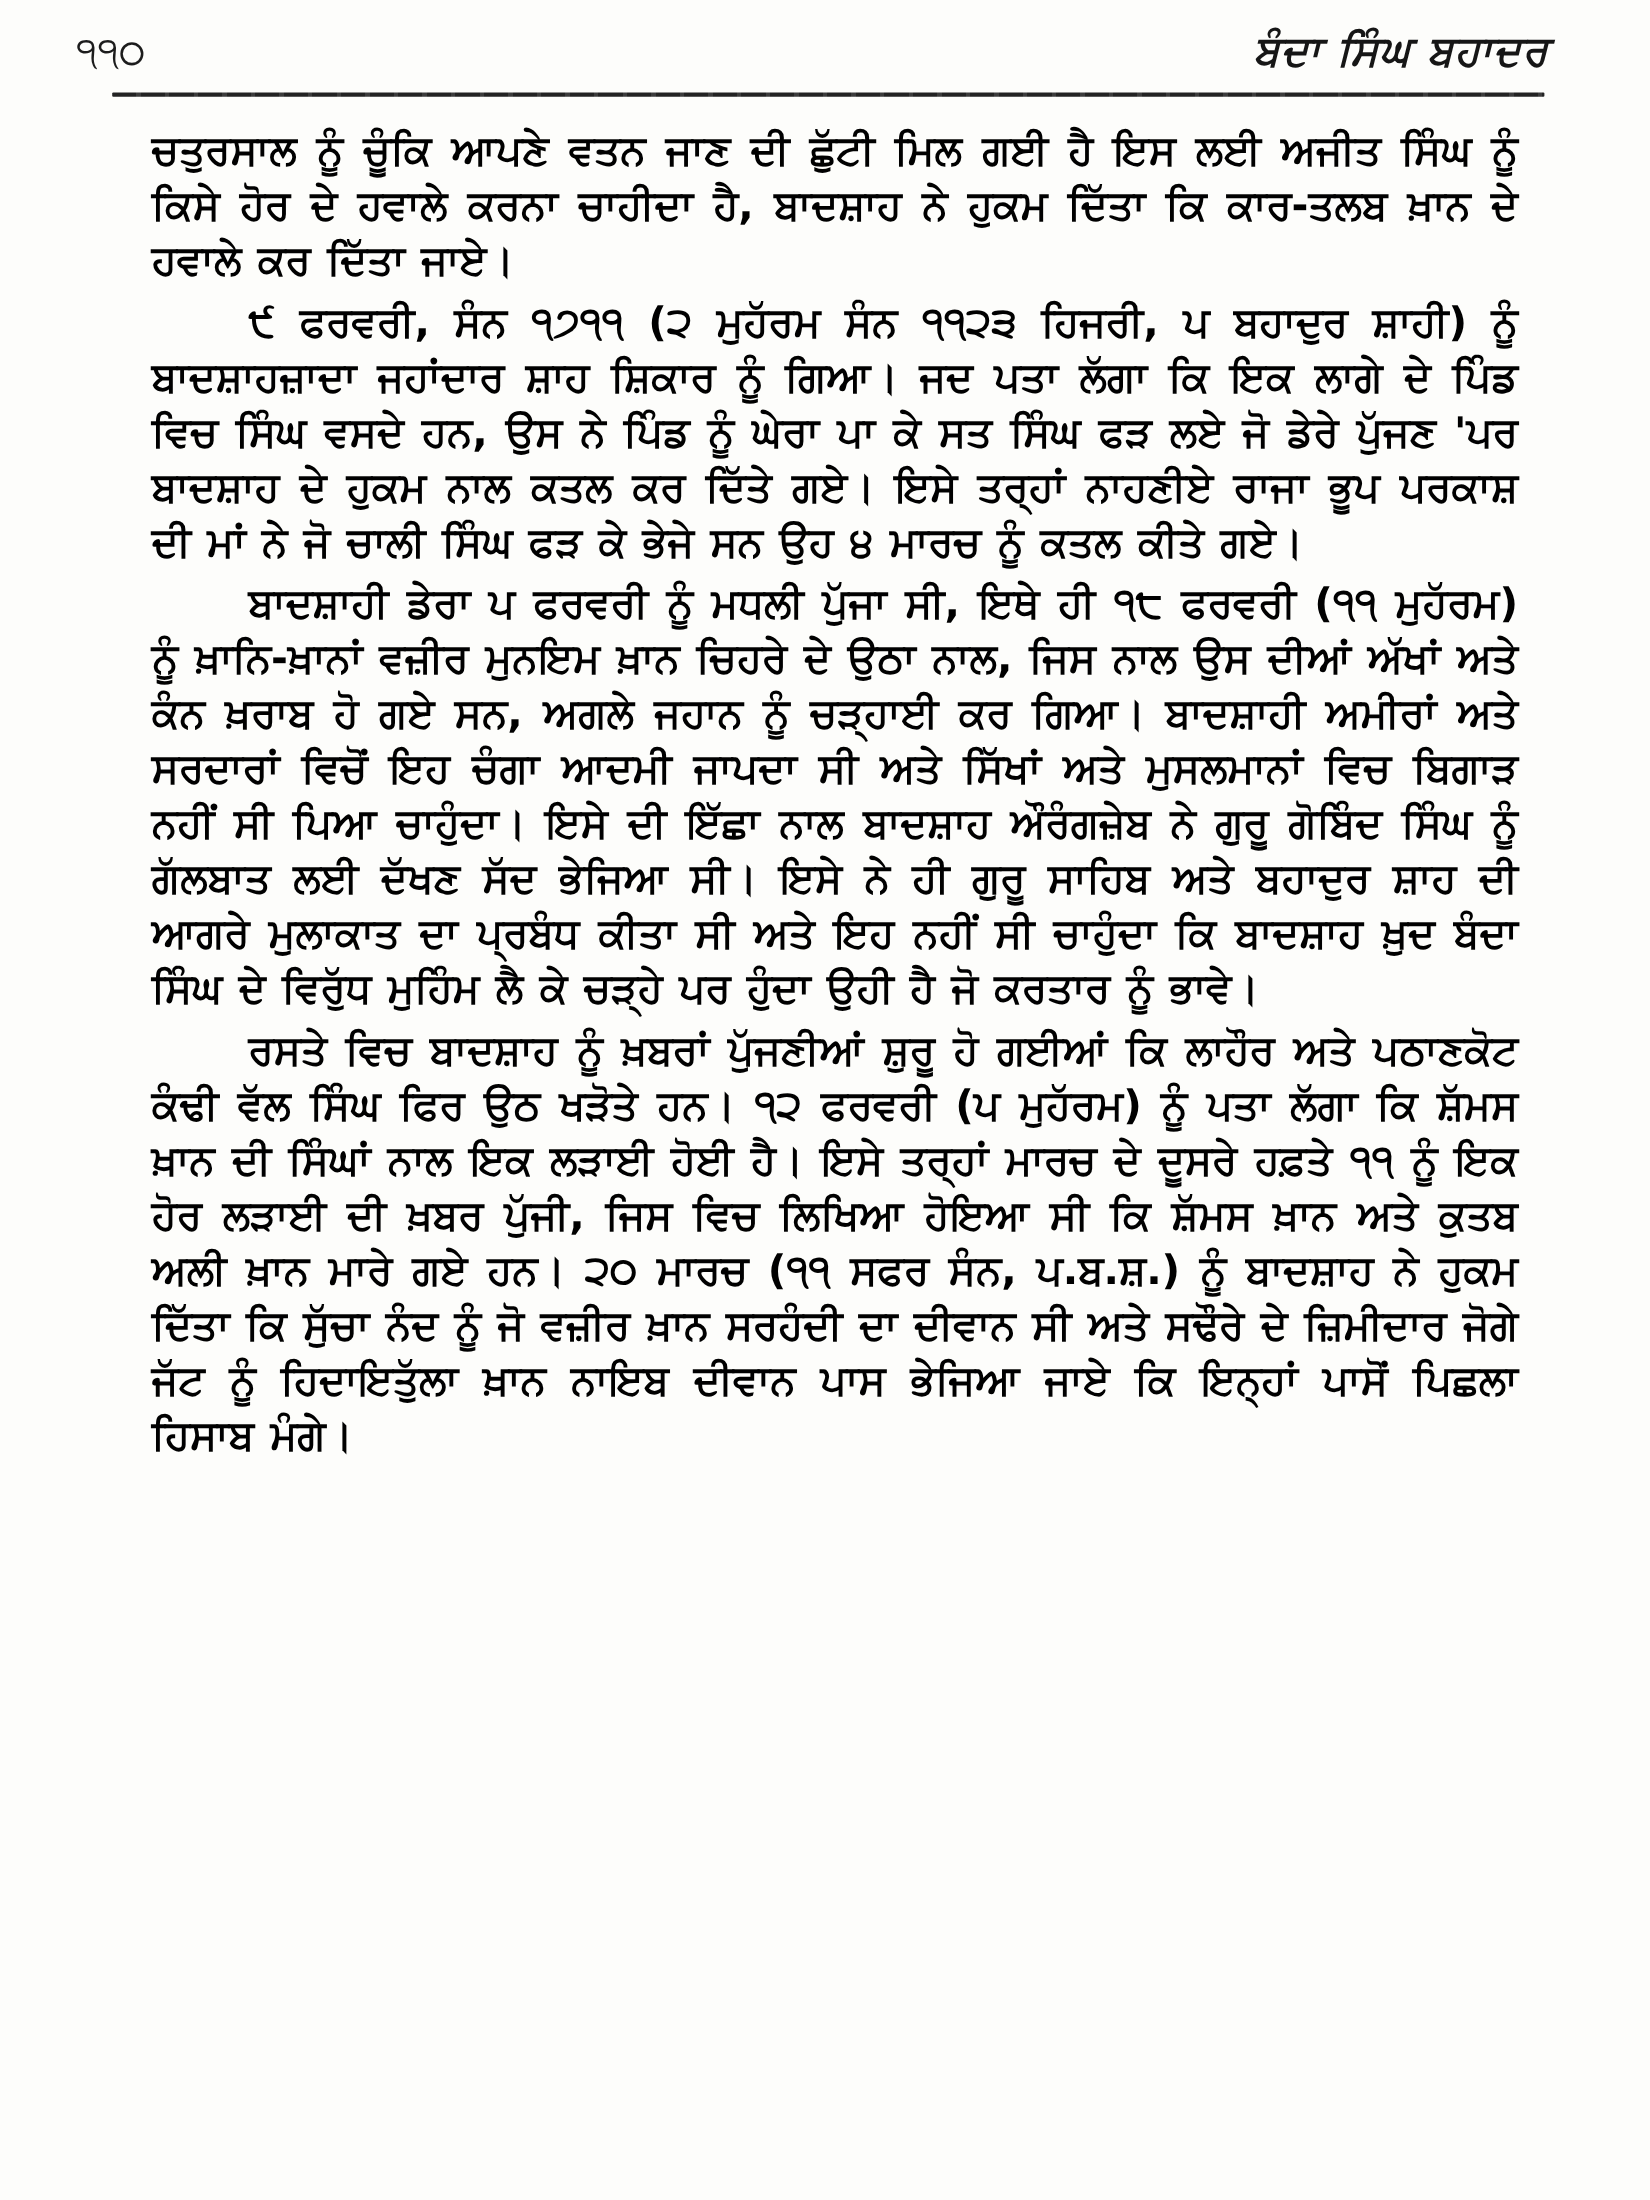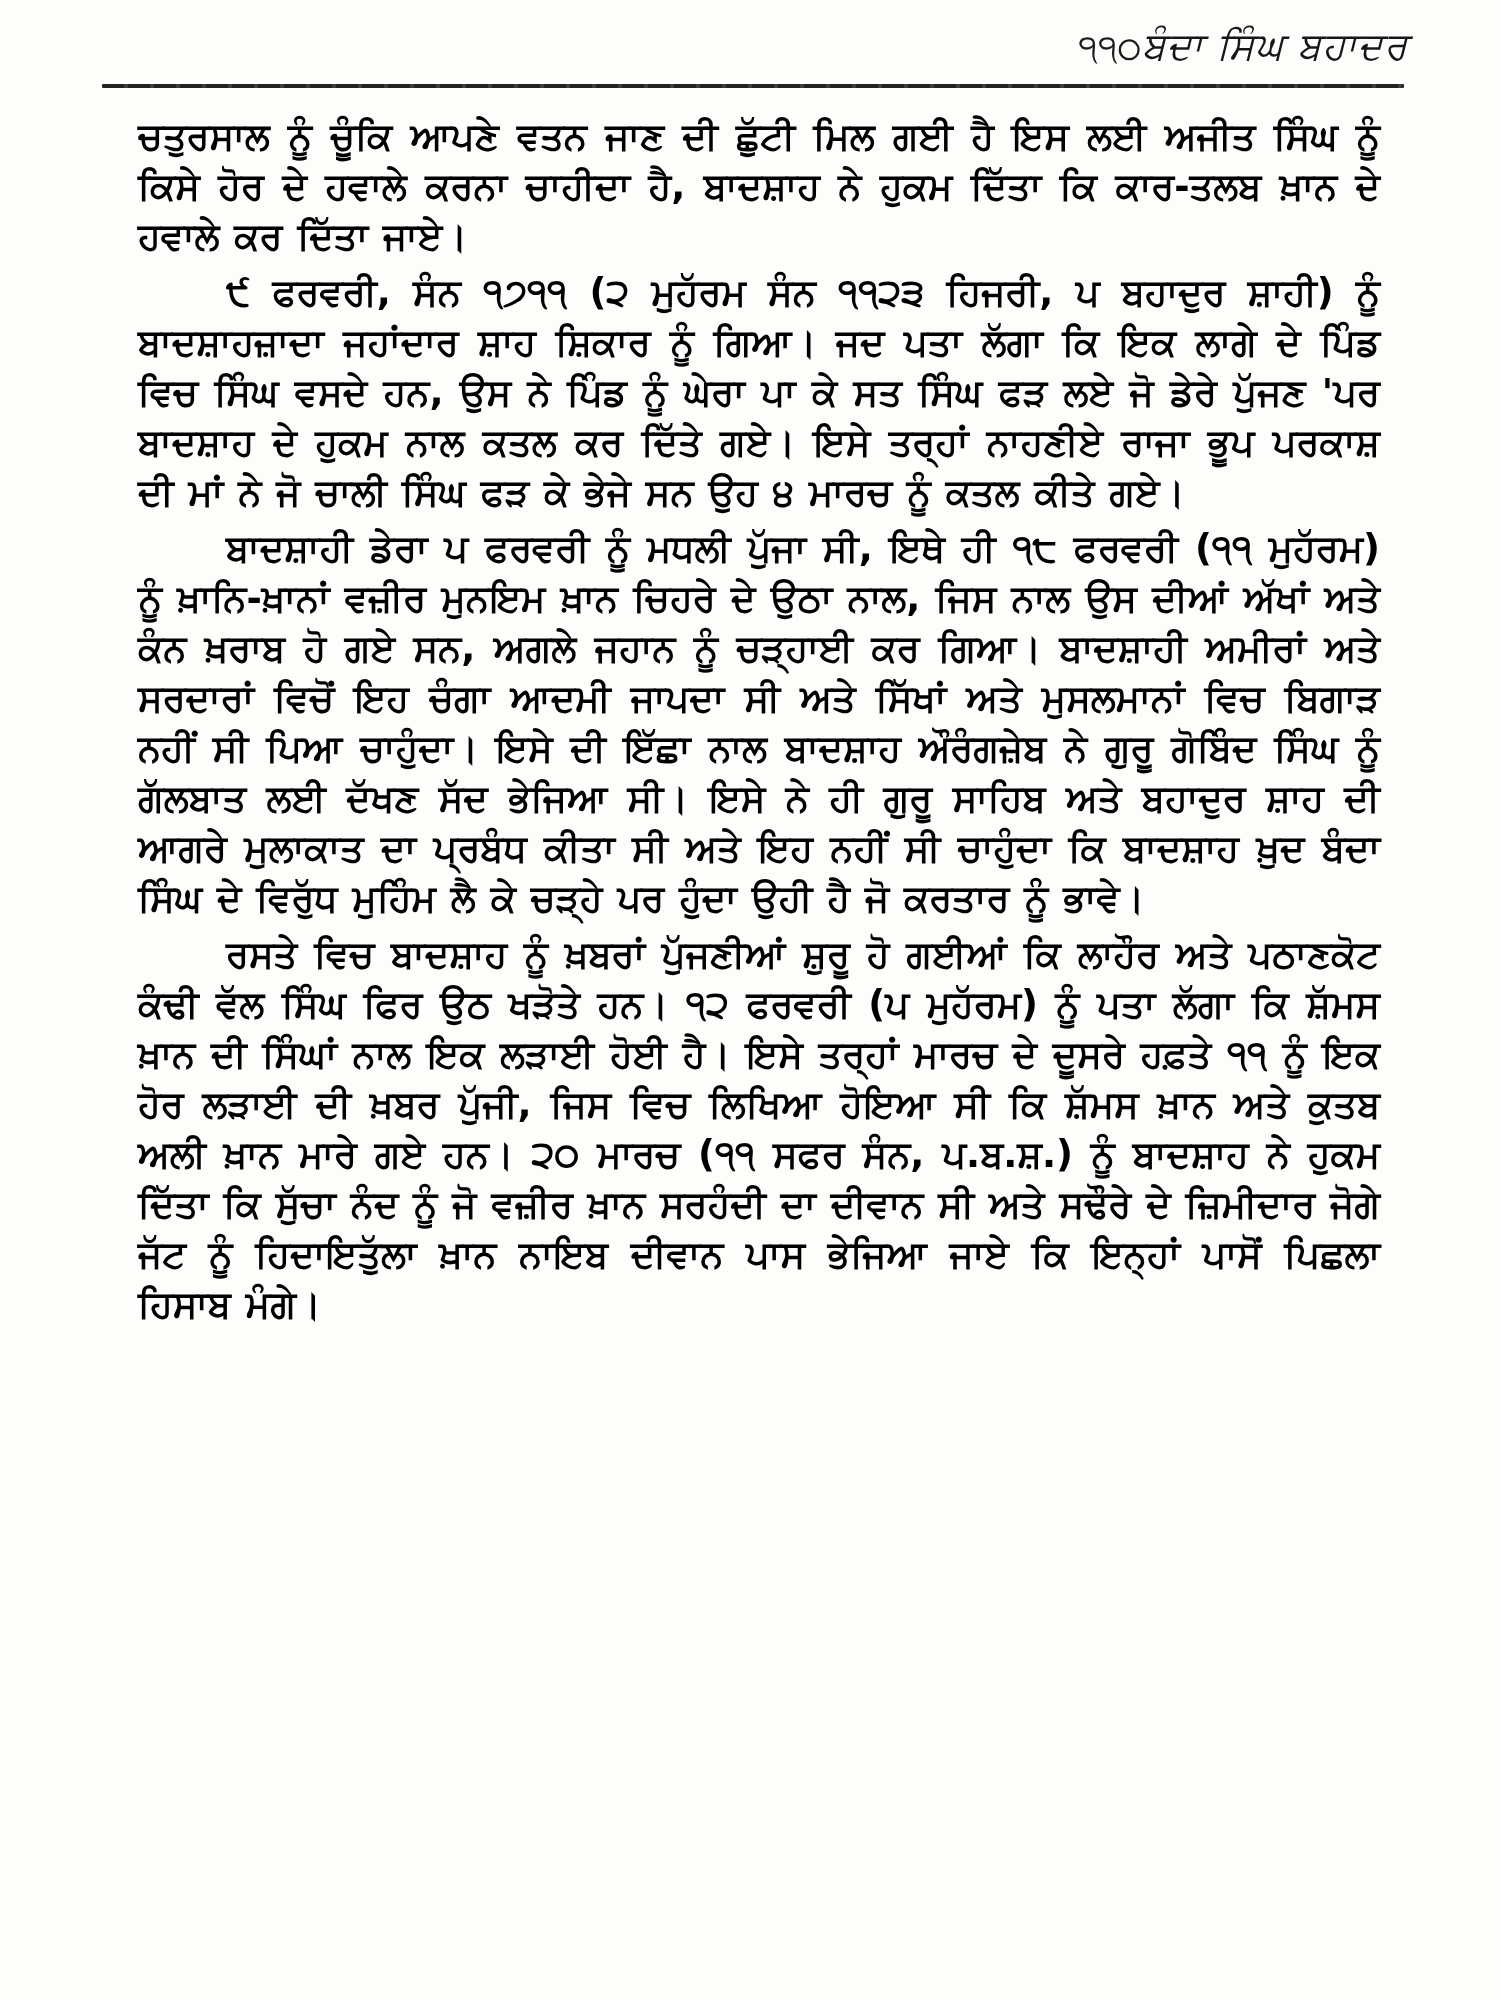--- a/index.html
+++ b/index.html
@@ -13,34 +13,34 @@
     width: 1500px;
     height: 2000px;
     margin: 0 auto;
     background: #fdfdfb;
     color: #141414;
     overflow: hidden;
     box-sizing: border-box;
   }
   .page-header {
     display: flex;
-    justify-content: flex-end;
+    justify-content: space-between;
     align-items: flex-end;
-    padding: 26px 92px 0 100px;
+    padding: 26px 92px 0 69px;
   }
   .page-number {
     font-size: 36px;
     line-height: 1.1;
     color: #1c1c1c;
   }
   .running-title {
     font-size: 38px;
     line-height: 1.1;
     font-style: italic;
-    font-weight: normal;
+    font-weight: bold;
     color: #161616;
     letter-spacing: 1px;
   }
   .header-rule {
     height: 4px;
     margin: 16px 96px 0 102px;
     background: repeating-linear-gradient(
       90deg,
       #232323 0px, #232323 22px,
       #3c3c3c 22px, #3c3c3c 26px

